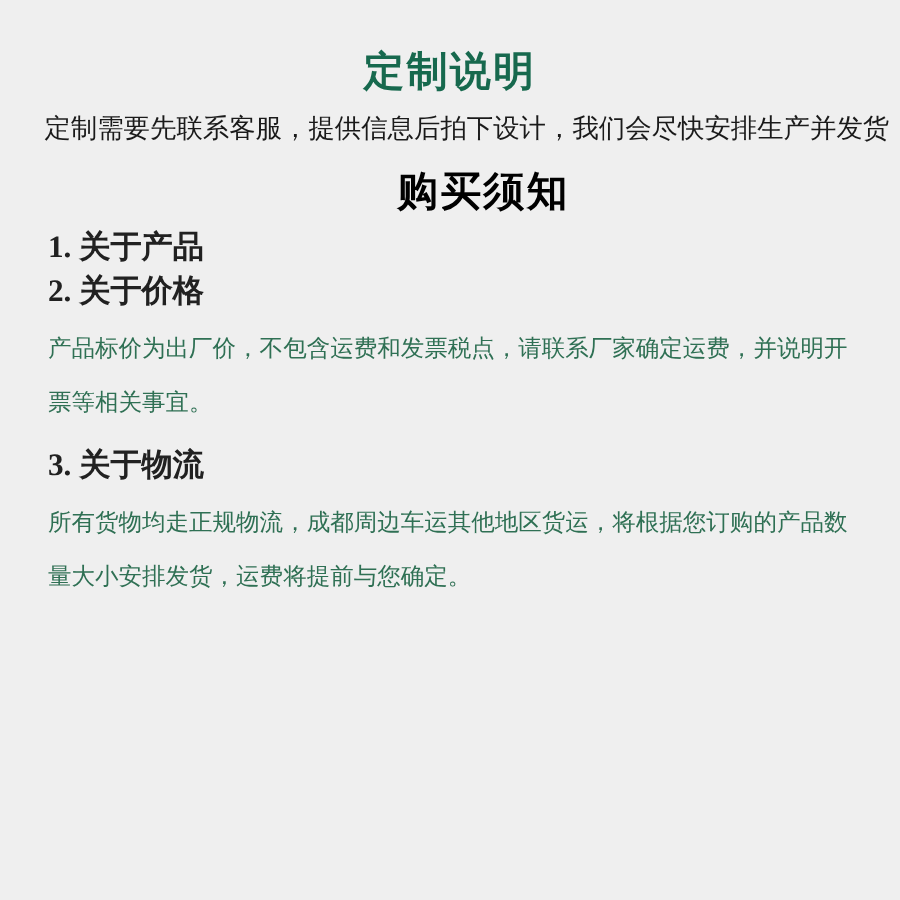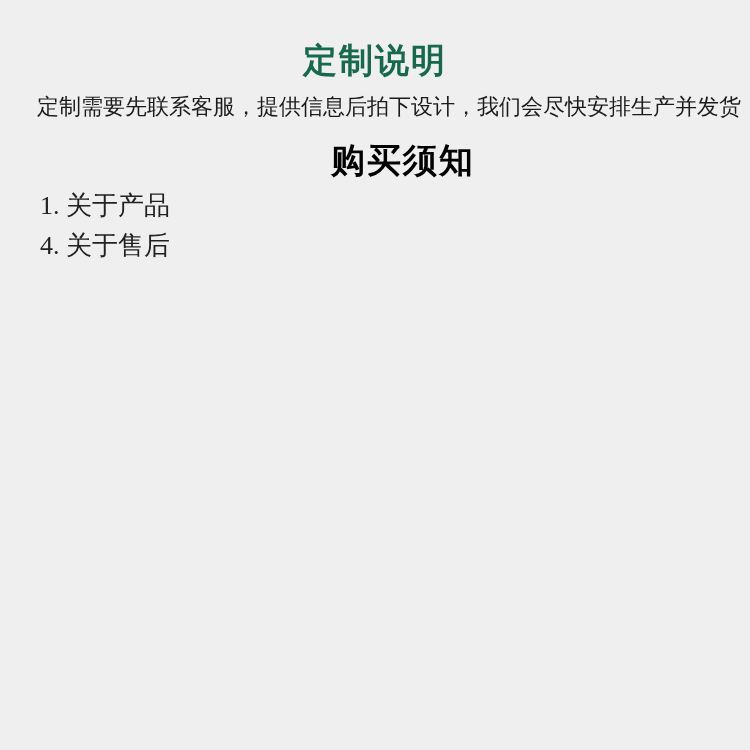--- a/index.html
+++ b/index.html
@@ -47,21 +47,21 @@
     font-weight:bold;
     font-size:34px;
     line-height:36px;
     letter-spacing:2px;
     color:#000;
   }
   .section-heading{
     margin:0;
     font-size:26px;
     line-height:27px;
-    font-weight:normal;
+    font-weight:bold;
     color:#212121;
   }
   .section-body{
     margin:13px 0 0 0;
     font-size:19.6px;
     line-height:45px;
     color:var(--body-green);
     white-space:pre-line;
   }
   .section{margin:0;}
@@ -79,19 +79,28 @@
   <h1 class="custom-title">定制说明</h1>
 
   <p class="custom-subtitle">定制需要先联系客服，提供信息后拍下设计，我们会尽快安排生产并发货</p>
 
   <h1 class="notes-title">购买须知</h1>
 
   <div class="section section-1">
     <h2 class="section-heading">1. 关于产品</h2>
   </div>
 
+  <div class="section section-2">
+    <h2 class="section-heading">2. 关于价格</h2>
+    <p class="section-body">产品标价为出厂价，不包含运费和发票税点，请联系厂家确定运费，并说明开
+票等相关事宜。</p>
+  </div>
 
+  <div class="section section-3">
+    <h2 class="section-heading">3. 关于物流</h2>
+    <p class="section-body">所有货物均走正规物流，成都周边车运其他地区货运，将根据您订购的产品数
+量大小安排发货，运费将提前与您确定。</p>
+  </div>
 
   <div class="section section-4">
-    <h2 class="section-heading">4. 关于售后</h2>
   </div>
 
 </div>
 
 </body></html>

